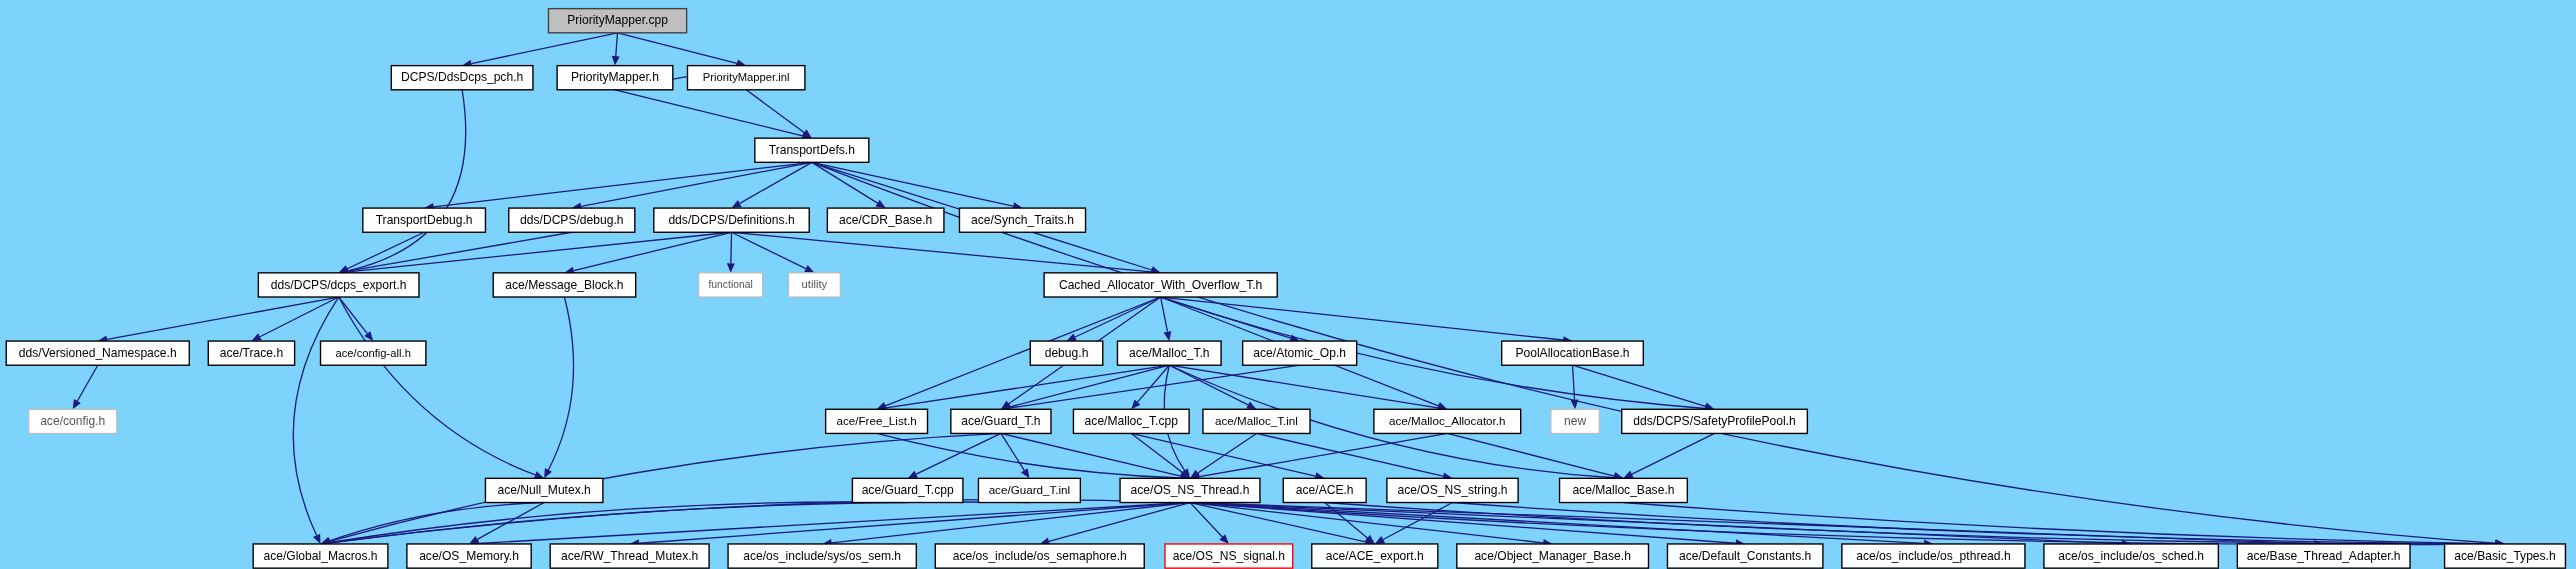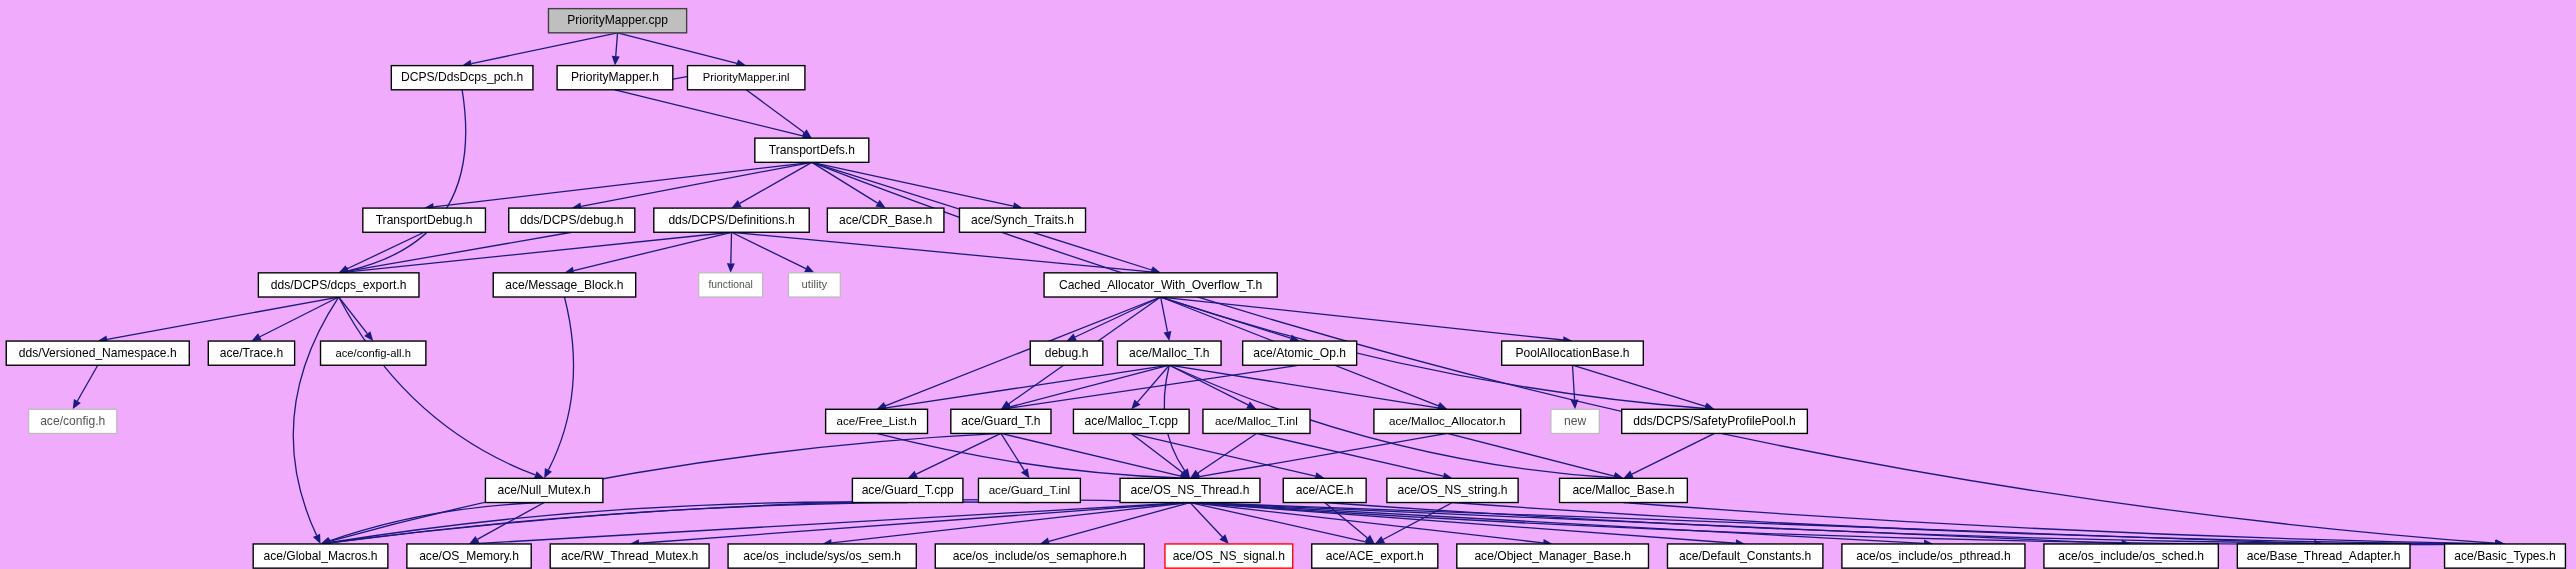--- a/index.html
+++ b/index.html
@@ -8,21 +8,21 @@
     background: #ffffff;
   }
   body {
     font-family: "Liberation Sans", sans-serif;
   }
   #graph-wrap {
     position: relative;
     width: 2576px;
     height: 569px;
     overflow: hidden;
-    background: #f0abfc;
+    background: #7dd3fc;
   }
   #graph-svg {
     position: absolute;
     left: 0;
     top: 0;
     width: 2576px;
     height: 569px;
     display: block;
   }
   .node-rect {

